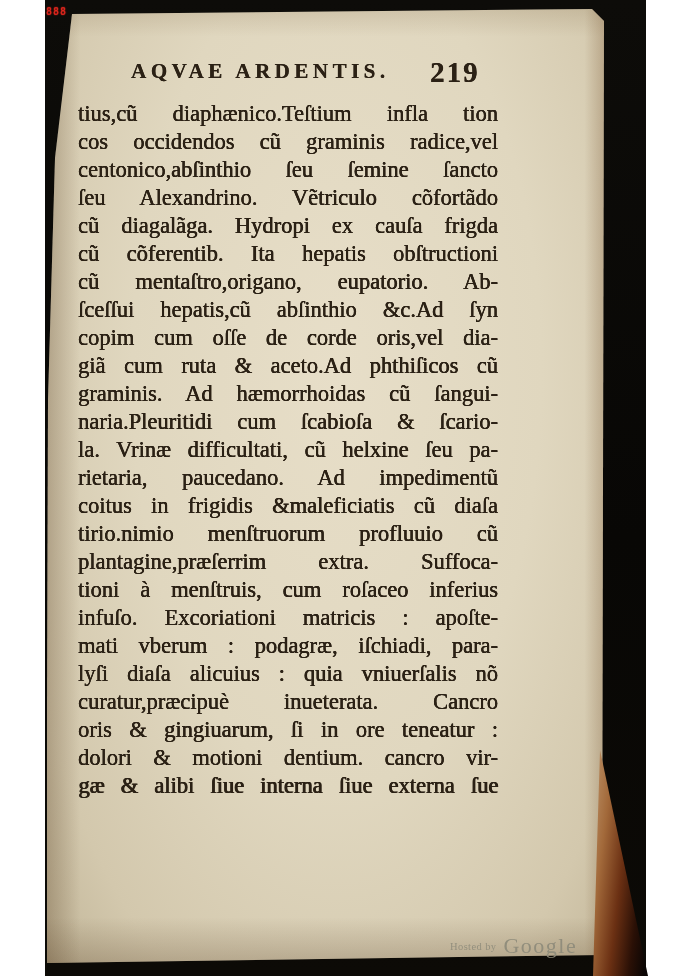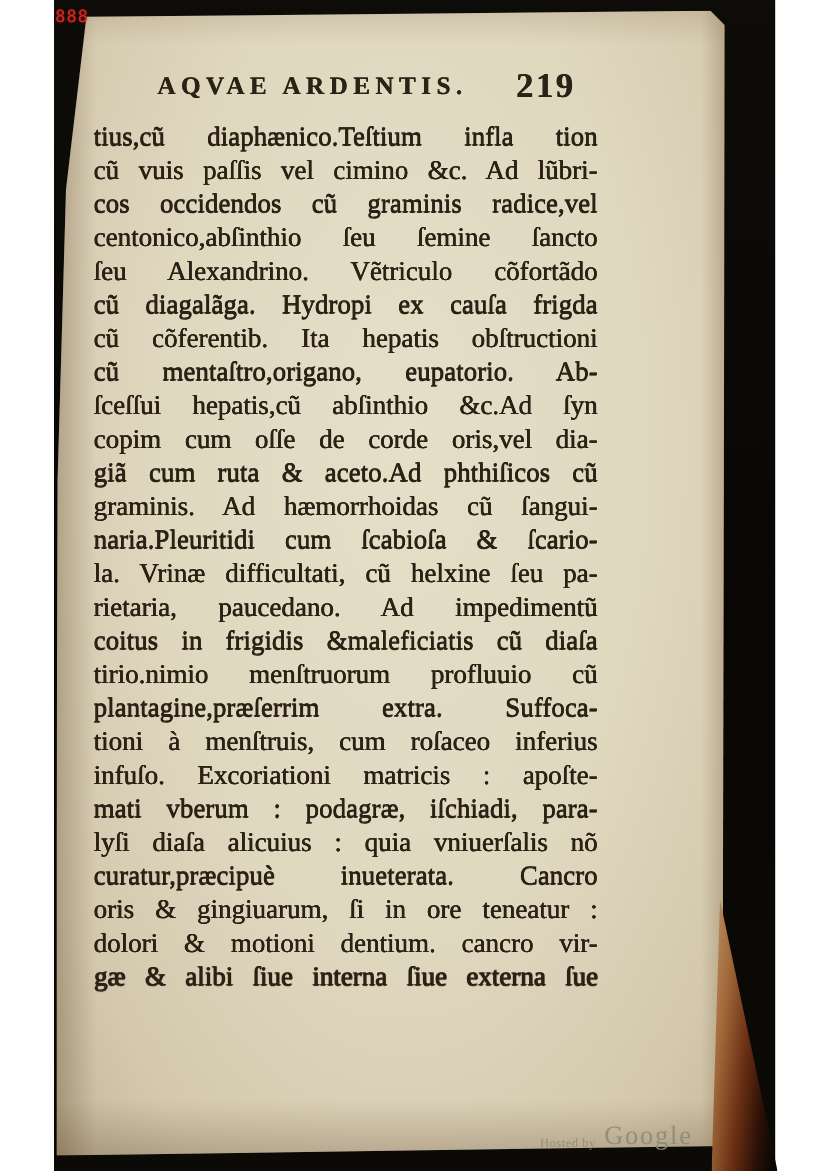--- a/index.html
+++ b/index.html
@@ -19,36 +19,36 @@
           linear-gradient(0deg, rgba(90,66,40,.28), rgba(90,66,40,0) 5%),
           linear-gradient(180deg, rgba(120,95,60,.18), rgba(120,95,60,0) 3%),
           radial-gradient(ellipse at 52% 38%, #e7dec8 0%, #e0d7bf 50%, #d3c8ad 82%, #c1b598 100%);
         clip-path:polygon(25px 6px,545px 1px,557px 13px,555px 947px,0px 955px,0px 700px,1px 392px,8px 150px);}
   
   .fore-edge{position:absolute;left:588px;top:750px;width:60px;height:226px;
         background:linear-gradient(97deg,#c49e74 0%,#a2693a 30%,#6b3013 55%,#2a1006 78%,#0b0604 95%);
         clip-path:polygon(12px 0px,5px 226px,60px 226px);}
   
   .stamp{position:absolute;left:46px;top:6px;color:var(--stamp_red,#d9251c);
-        font-family:"DejaVu Sans Mono",monospace;font-size:14px;font-weight:normal;
+        font-family:"DejaVu Sans Mono",monospace;font-size:10px;font-weight:bold;
         letter-spacing:1px;text-shadow:0 0 1.5px rgba(217,37,28,.9);}
   
   .header-title{position:absolute;left:131px;top:59px;font-size:21px;font-weight:700;
         letter-spacing:4.5px;color:var(--ink,#2b2115);white-space:nowrap;
         text-shadow:.3px 0 0 currentColor;}
   .page-number{position:absolute;left:430px;top:56px;font-size:29px;font-weight:700;
         letter-spacing:2px;color:var(--ink,#2b2115);text-shadow:.3px 0 0 currentColor;}
   
   .textblock{position:absolute;left:78px;top:88px;width:420px;color:var(--ink,#2b2115);
         font-size:22.5px;line-height:28px;margin-top:12px;}
   .line{height:28px;text-align:justify;text-align-last:justify;text-justify:inter-word;
         white-space:normal;text-shadow:.35px 0 0 currentColor,0 .25px 0 currentColor;}
   .line.heavy{text-shadow:.9px 0 0 currentColor,.4px .4px .6px currentColor;}
   
-  .watermark{position:absolute;left:450px;top:933px;display:flex;align-items:flex-end;gap:7px;
+  .watermark{position:absolute;left:450px;top:933px;display:flex;align-items:center;gap:7px;
         color:var(--watermark_gray,#8f8c7b);}
   .wm-prefix{font-size:10.5px;letter-spacing:.4px;opacity:.9;}
   .wm-brand{font-size:22px;letter-spacing:1.5px;opacity:.95;}
 </style>
 </head>
 <body>
 
 <div class="stage">
   <div class="gutter-left"></div>
   <div class="gutter-right"></div>
@@ -58,21 +58,20 @@
   <div class="page"></div>
   <div class="fore-edge"></div>
 
   <div class="stamp">888</div>
 
   <div class="header-title">AQVAE ARDENTIS.</div>
   <div class="page-number">219</div>
 
   <div class="textblock">
     <div class="line">tius,cũ diaphænico.Teſtium infla tion</div>
-    <div class="line">cũ vuis paſſis vel cimino &amp;c. Ad lũbri-</div>
     <div class="line">cos occidendos cũ graminis radice,vel</div>
     <div class="line">centonico,abſinthio ſeu ſemine ſancto</div>
     <div class="line">ſeu Alexandrino. Vẽtriculo cõfortãdo</div>
     <div class="line">cũ diagalãga. Hydropi ex cauſa frigda</div>
     <div class="line">cũ cõferentib. Ita hepatis obſtructioni</div>
     <div class="line">cũ mentaſtro,origano, eupatorio. Ab-</div>
     <div class="line">ſceſſui hepatis,cũ abſinthio &amp;c.Ad ſyn</div>
     <div class="line">copim cum oſſe de corde oris,vel dia-</div>
     <div class="line">giã cum ruta &amp; aceto.Ad phthiſicos cũ</div>
     <div class="line">graminis. Ad hæmorrhoidas cũ ſangui-</div>

